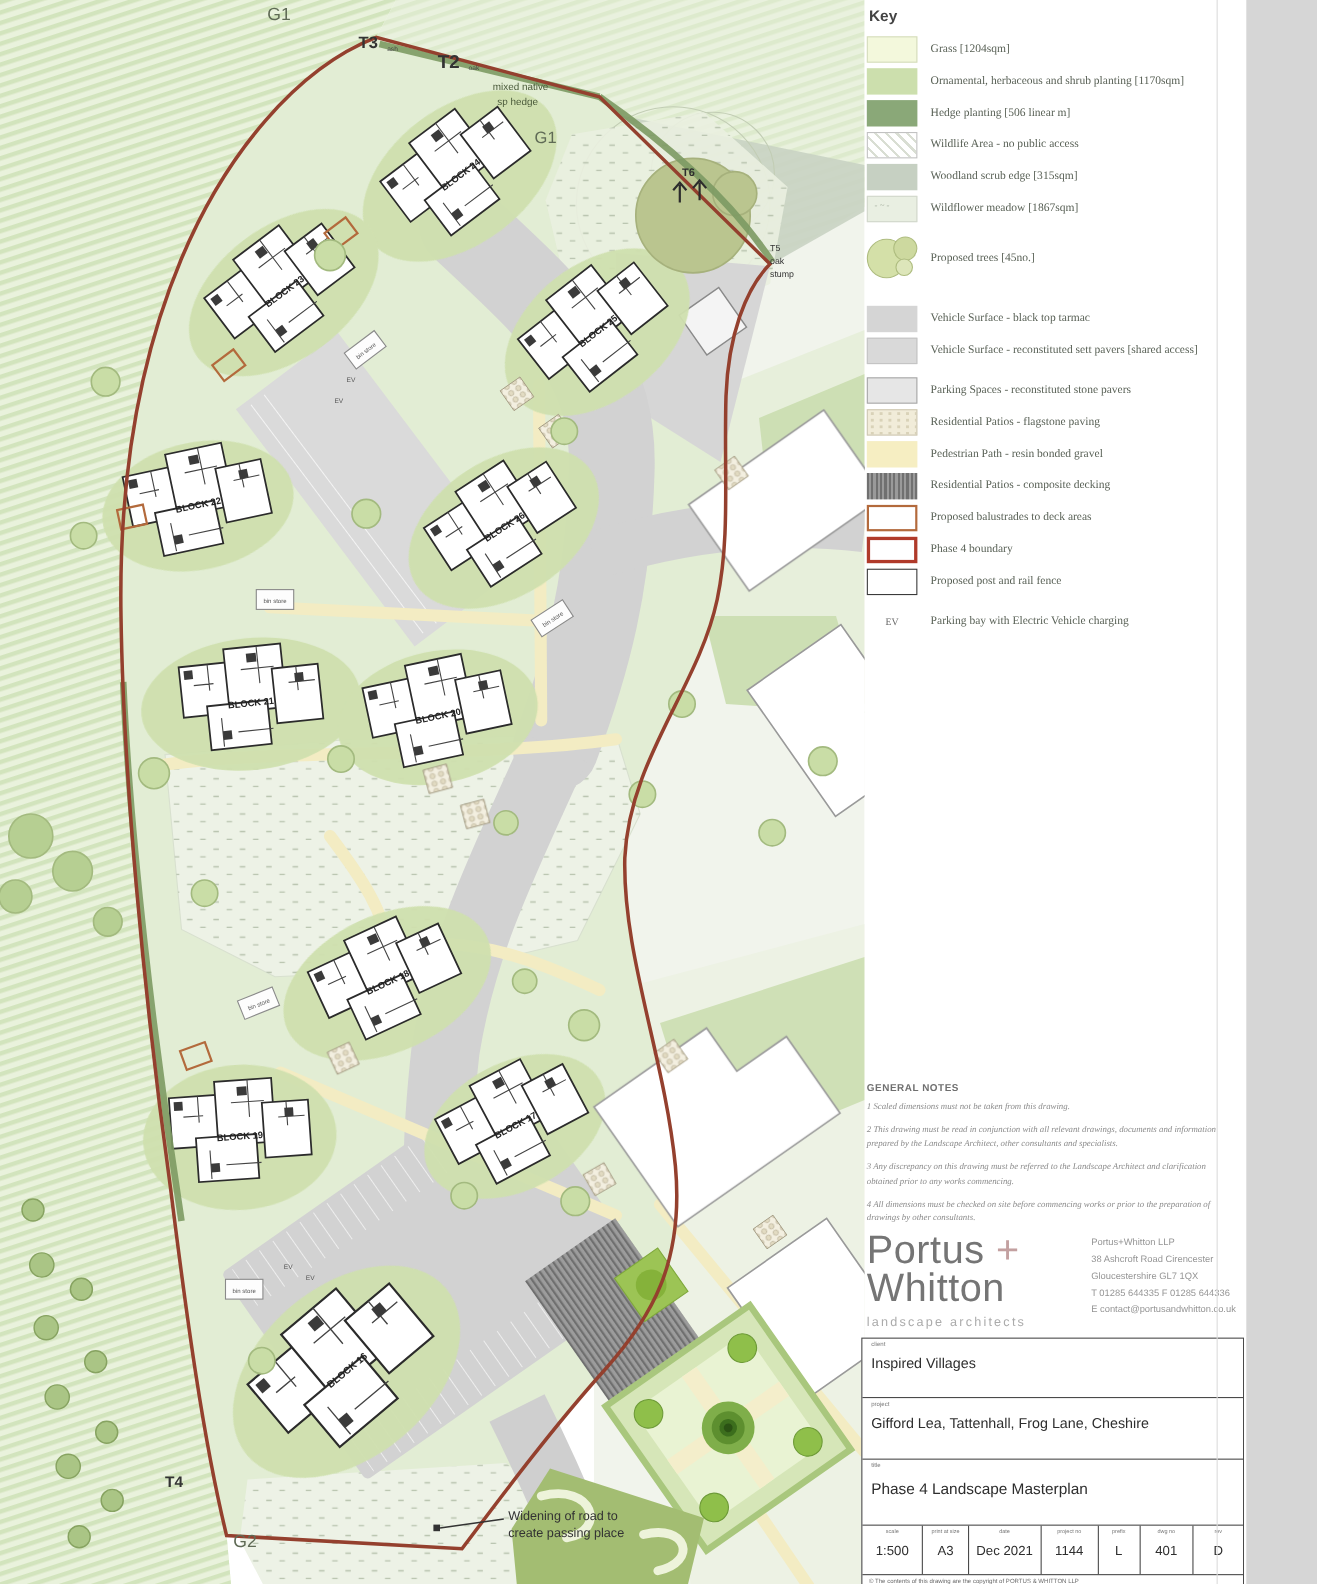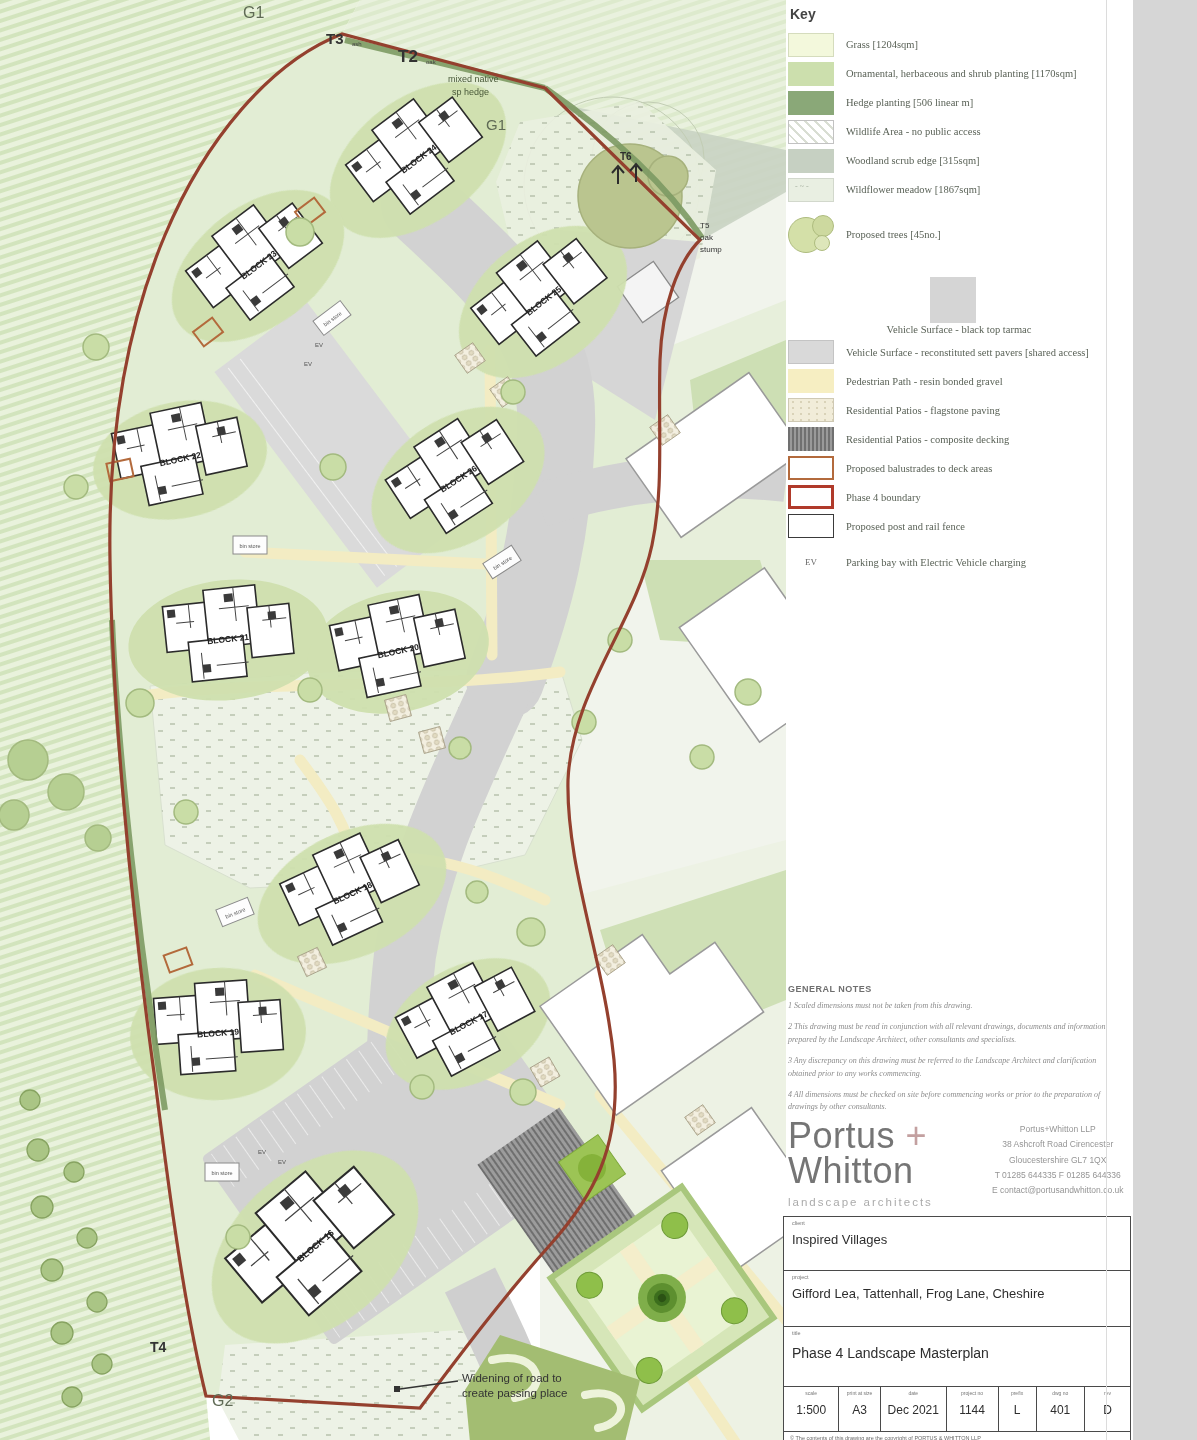--- a/index.html
+++ b/index.html
@@ -22,40 +22,40 @@
   .sw-meadow:after{content:"-  ~  -";position:absolute;left:6px;top:3px;font-size:8px;color:#a9b2a2;}
   .sw-tarmac{background:#d5d5d5;}
   .sw-sett{background:#d9d9d9;border:1px solid #c4c4c4;}
   .sw-park{background:#e6e6e6;border:1px solid #a8a8a8;}
   .sw-path{background:#f6eec2;}
   .sw-flag{background:#f1ecd9;border:1px solid #cfc9b4;background-image:radial-gradient(#d9d2b8 1.5px,transparent 1.6px);background-size:8px 6px;}
   .sw-deck{background:repeating-linear-gradient(90deg,#707070 0 2px,#9a9a9a 2px 4px);}
   .sw-bal{background:#fff;border:2px solid #b36a3c;}
   .sw-phase{background:#fff;border:3px solid #b03a2a;}
   .sw-fence{background:#fff;border:1.5px solid #3a3a3a;}
-  .krow.gap-lg{margin-top:20px;flex-direction:column;}
+  .krow.gap-lg{margin-top:20px;}
   .krow.gap-md{margin-top:10px;}
   .tree-ic{flex:0 0 46px;width:46px;height:40px;margin-right:12px;position:relative;}
   .tc{position:absolute;border-radius:50%;}
   .tc1{left:0;top:2px;width:34px;height:34px;background:#d4e0a8;border:1px solid #aebc7f;}
   .tc2{left:24px;top:0;width:20px;height:20px;background:#cdd99f;border:1px solid #aebc7f;}
   .tc3{left:26px;top:20px;width:14px;height:14px;background:#dde6ba;border:1px solid #aebc7f;}
   .kev{flex:0 0 46px;width:46px;text-align:center;font-size:9px;color:#6a6a6a;margin-right:12px;}
   .krow.trees-row{min-height:44px;}
   
   #notes-panel{position:absolute;left:788px;top:984px;width:318px;}
   #notes-title{font-size:9px;font-weight:bold;color:#6f6f6f;letter-spacing:.5px;margin:0 0 6px 0;}
   .note{font-size:8px;color:#8b8b8b;line-height:1.55;margin:0 0 9px 0;font-style:italic;font-family:Liberation Serif, serif;}
   
   #firm-panel{position:absolute;left:788px;top:1118px;width:345px;height:96px;}
   #firm-logo{position:absolute;left:0;top:0;}
   .firm-name{font-size:36px;color:#757575;line-height:.98;letter-spacing:.5px;}
   .firm-plus{color:#c3a0a0;}
   .firm-tag{font-size:11.5px;color:#ababab;letter-spacing:2px;margin-top:7px;}
-  #firm-details{position:absolute;left:204px;top:4px;font-size:8.5px;color:#959595;line-height:1.8;white-space:nowrap;text-align:center;}
+  #firm-details{position:absolute;left:204px;top:4px;font-size:8.5px;color:#959595;line-height:1.8;white-space:nowrap;}
   
   #title-block{position:absolute;left:783px;top:1216px;width:348px;box-sizing:border-box;border:1.5px solid #4a4a4a;background:#fff;}
   .tb-row{border-bottom:1px solid #4a4a4a;padding:3px 8px;box-sizing:border-box;}
   .tb-lab{font-size:5.5px;color:#777;display:block;}
   .tb-val{font-size:13px;color:#2e2e2e;display:block;margin-top:6px;}
   .tb-row.client{height:54px;}
   .tb-row.project{height:56px;}
   .tb-row.drawing{height:60px;}
   .tb-row.drawing .tb-val{font-size:14px;margin-top:9px;}
   #tb-fields{display:flex;border-bottom:1px solid #4a4a4a;height:44px;}
@@ -460,27 +460,31 @@
       <span class="klabel">Proposed trees [45no.]</span>
     </div>
     <div class="krow gap-lg">
       <span class="sw sw-tarmac"></span>
       <span class="klabel">Vehicle Surface - black top tarmac</span>
     </div>
     <div class="krow">
       <span class="sw sw-sett"></span>
       <span class="klabel">Vehicle Surface - reconstituted sett pavers [shared access]</span>
     </div>
+    <div class="krow gap-md">
+      <span class="sw sw-park"></span>
+      <span class="klabel">Parking Spaces - reconstituted stone pavers</span>
+    </div>
+    <div class="krow">
+      <span class="sw sw-flag"></span>
+      <span class="klabel">Residential Patios - flagstone paving</span>
+    </div>
     <div class="krow">
       <span class="sw sw-path"></span>
       <span class="klabel">Pedestrian Path - resin bonded gravel</span>
-    </div>
-    <div class="krow">
-      <span class="sw sw-flag"></span>
-      <span class="klabel">Residential Patios - flagstone paving</span>
     </div>
     <div class="krow">
       <span class="sw sw-deck"></span>
       <span class="klabel">Residential Patios - composite decking</span>
     </div>
     <div class="krow">
       <span class="sw sw-bal"></span>
       <span class="klabel">Proposed balustrades to deck areas</span>
     </div>
     <div class="krow">

